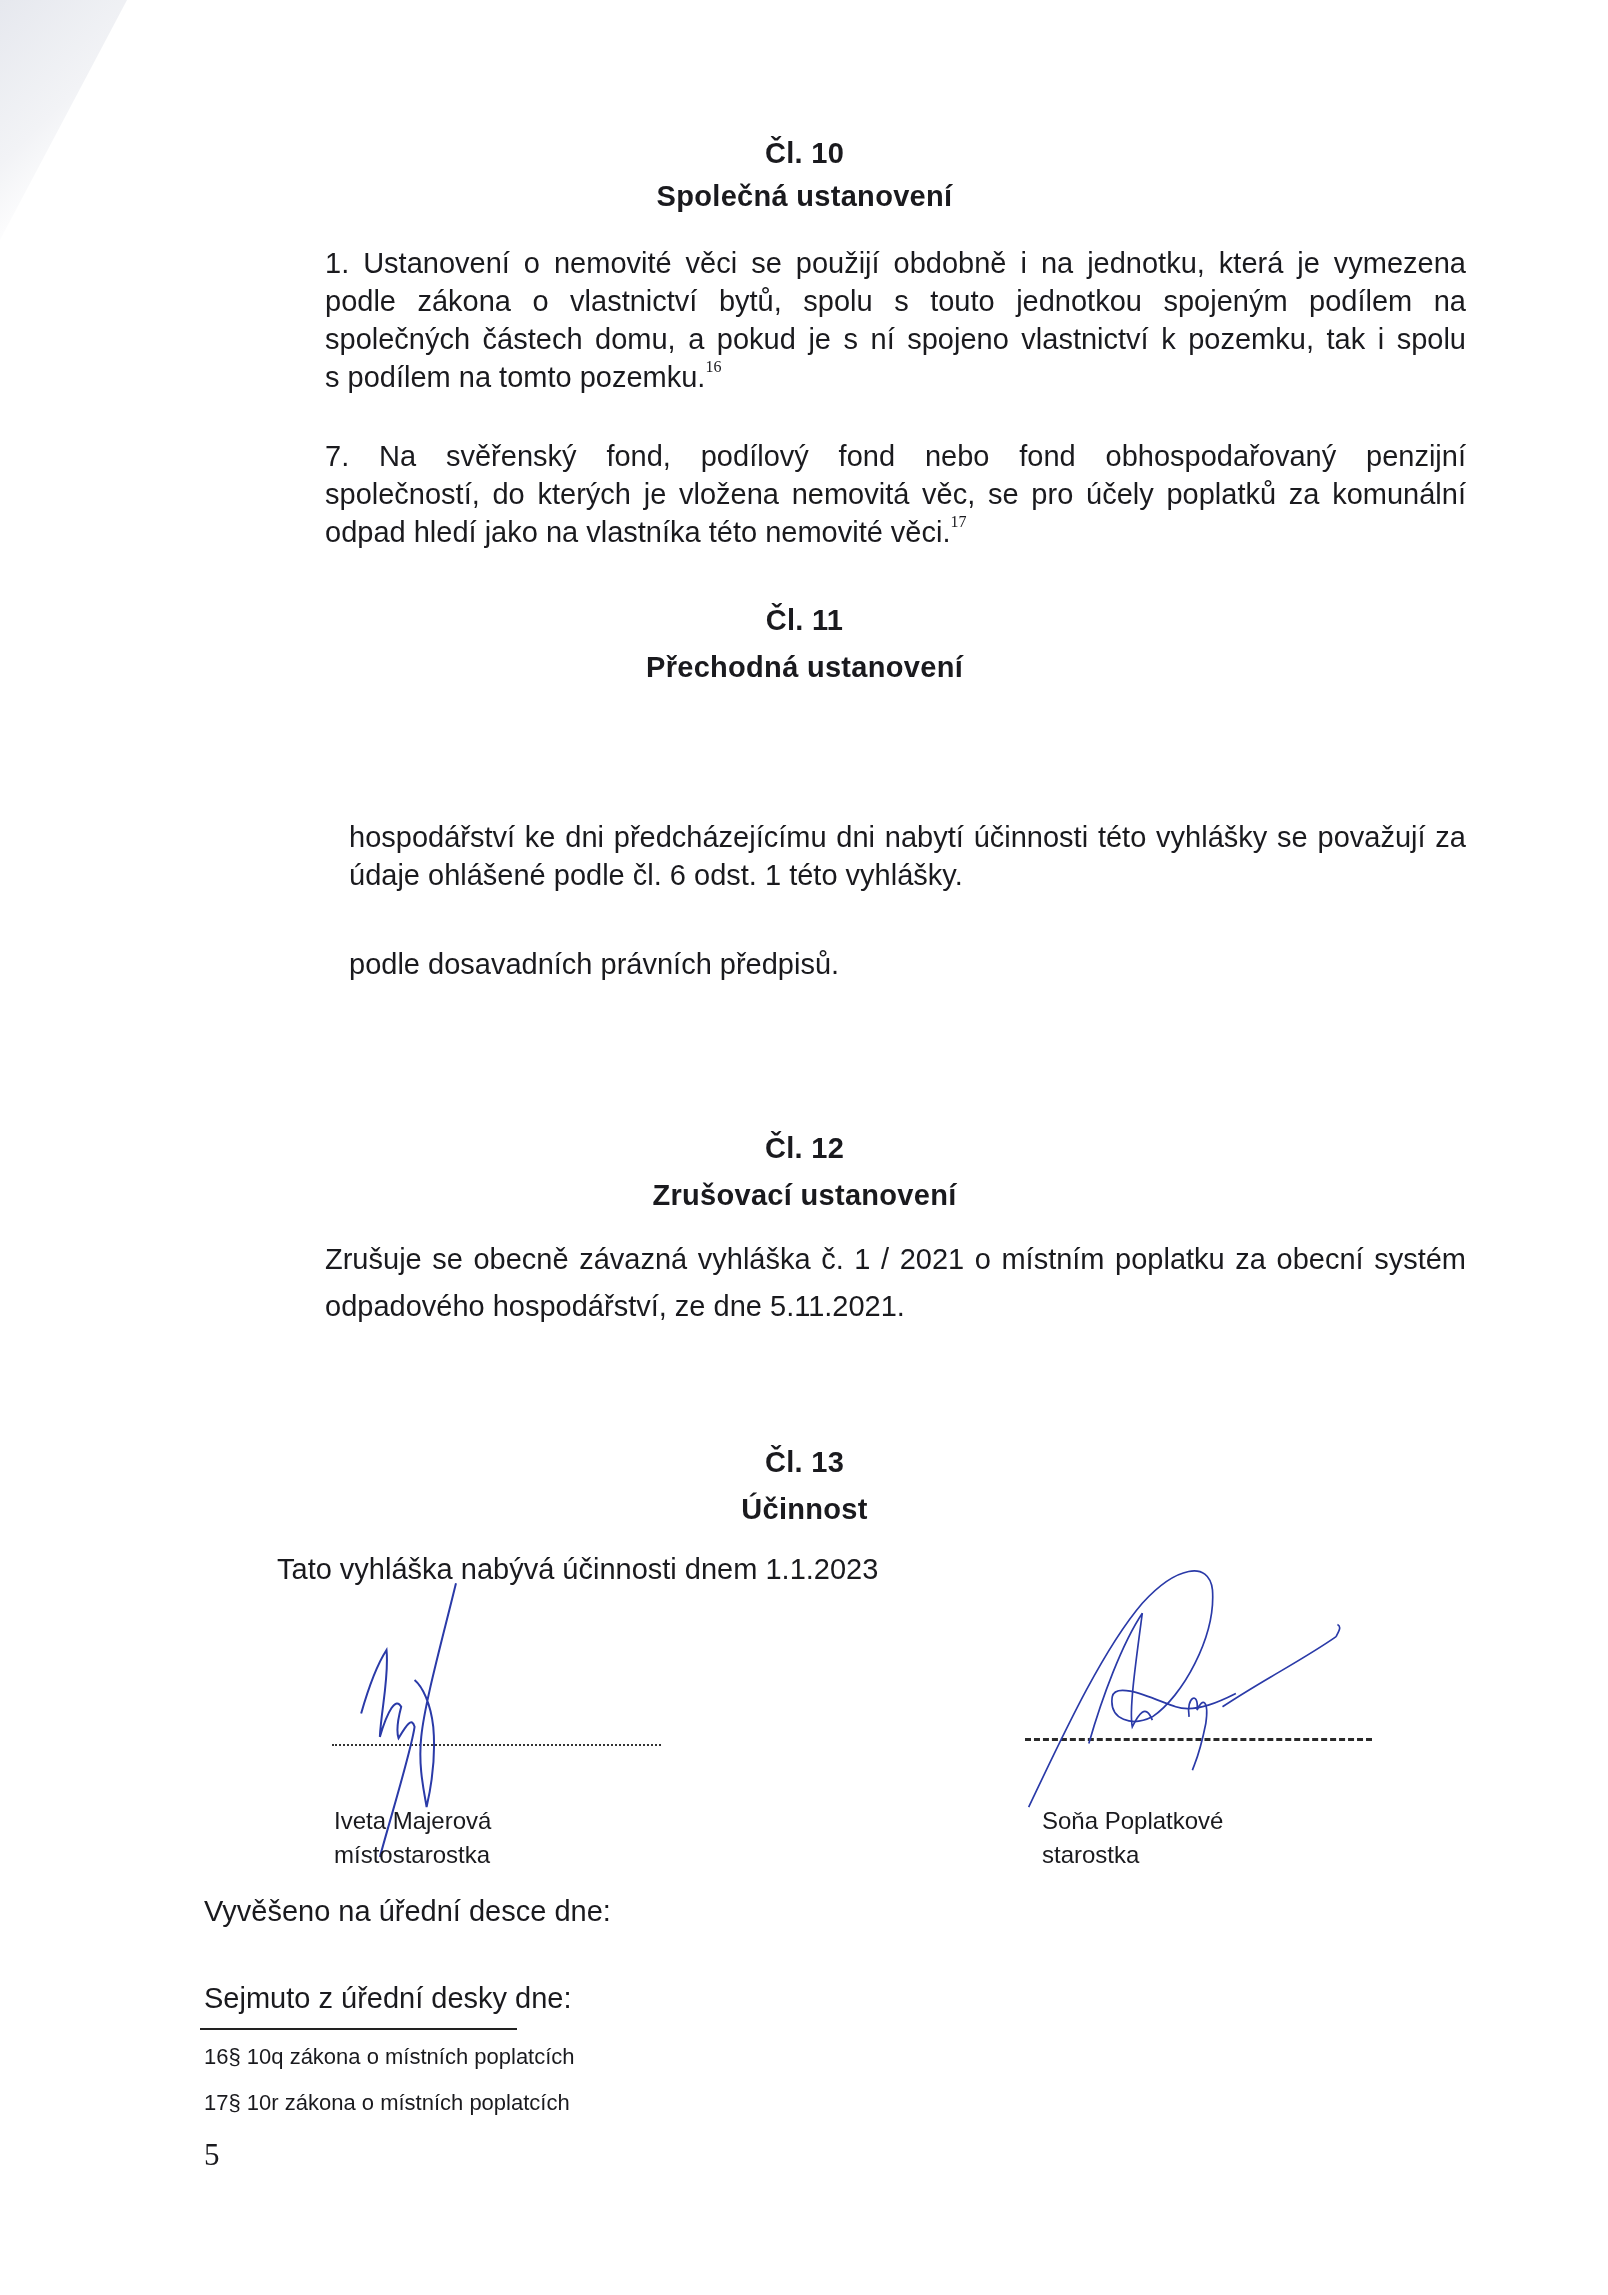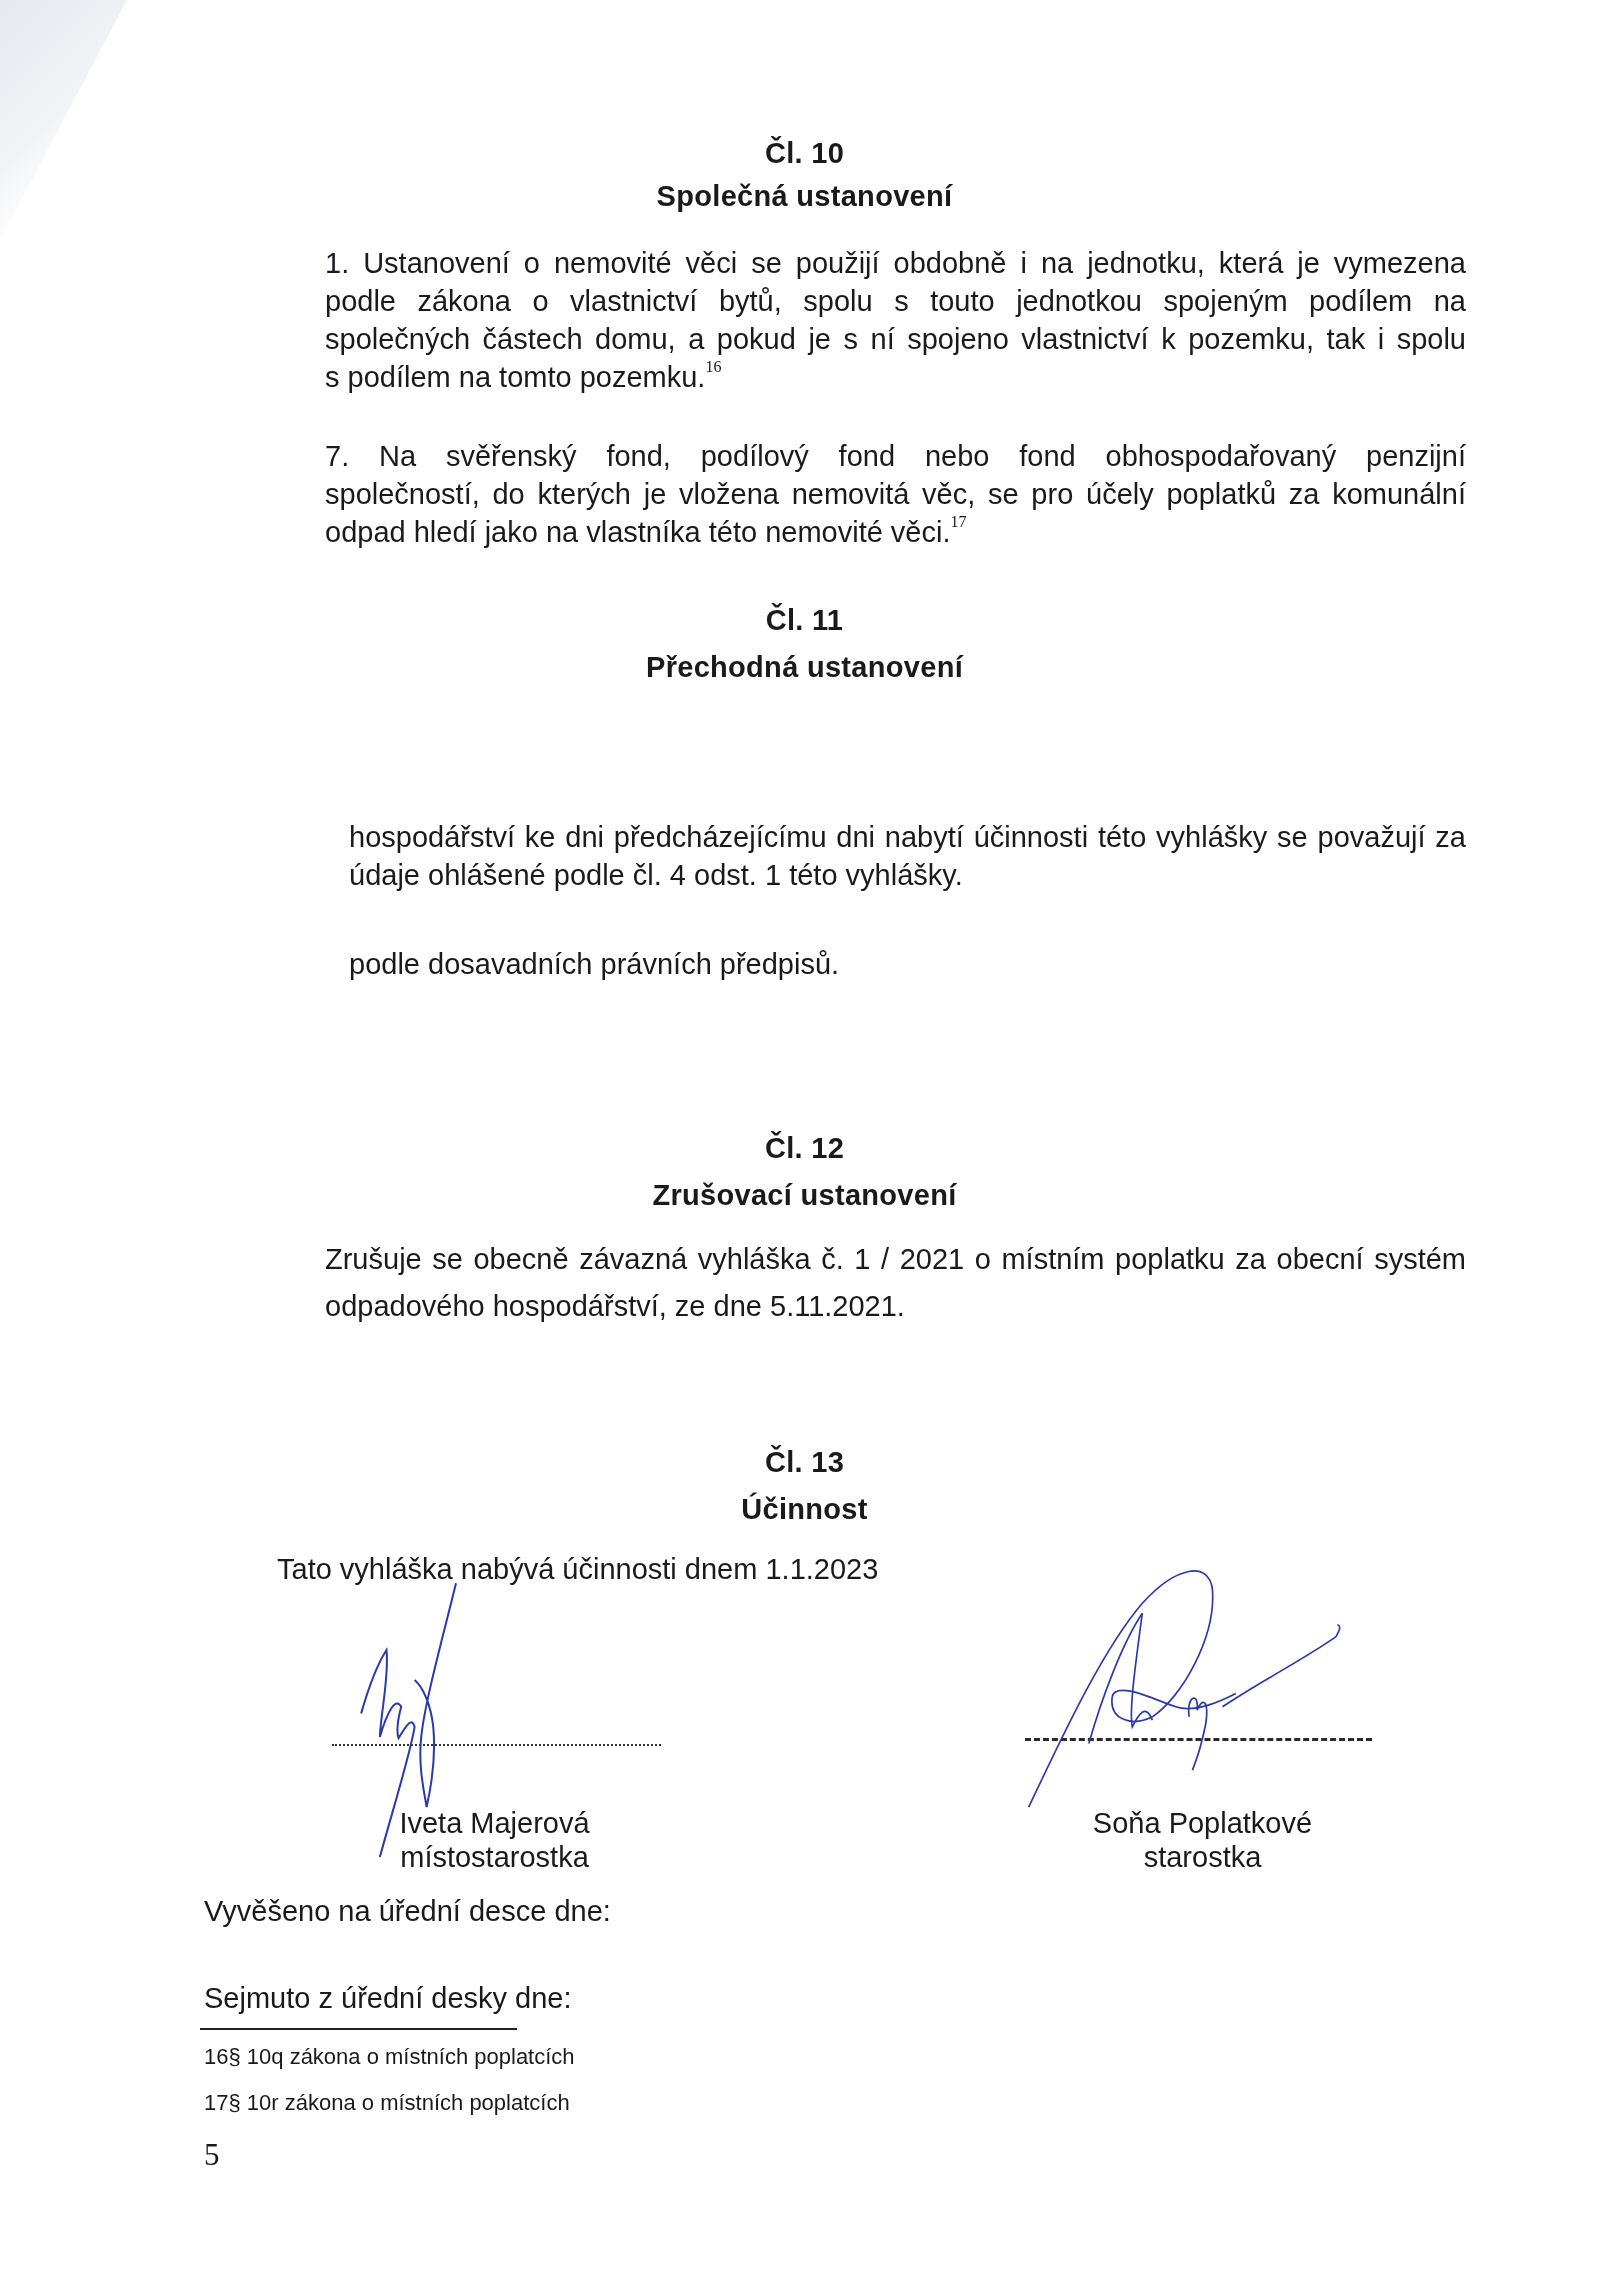--- a/index.html
+++ b/index.html
@@ -16,21 +16,21 @@
   .heading {
     position: absolute; left: 0; width: 1609px; text-align: center;
     font-weight: bold; font-size: 29px; letter-spacing: 0.3px;
   }
   .p {
     position: absolute; font-size: 29px; line-height: 38px; text-align: justify;
   }
   .p .line { display: block; text-align: justify; text-align-last: justify; white-space: nowrap; margin-left: 48px; }
   .p .line.last { text-align-last: left; }
   sup { font-family: "Liberation Serif", serif; font-size: 16px; vertical-align: 14.7px; line-height: 0; }
-  .name { position: absolute; font-size: 29px; text-align: center; }
+  .name { position: absolute; font-size: 24px; }
   .plain { position: absolute; font-size: 29px; }
   .dotline { position: absolute; border-bottom: 2.7px dotted #333; }
   .dashline { position: absolute; border-bottom: 3.3px dashed #2a2a2a; }
   .fn-rule { position: absolute; left: 200px; top: 2028px; width: 317px; border-top: 2px solid #222; }
   .fn { position: absolute; left: 204px; font-size: 22px; }
   .pagenum { position: absolute; left: 204px; top: 2137px; font-family: "Liberation Serif", serif; font-size: 31px; }
   svg.sig { position: absolute; overflow: visible; }
 </style>
 </head>
 <body>
@@ -51,21 +51,21 @@
   <span class="line">7. Na svěřenský fond, podílový fond nebo fond obhospodařovaný penzijní</span>
   <span class="line">společností, do kterých je vložena nemovitá věc, se pro účely poplatků za komunální</span>
   <span class="line last"><span>odpad hledí jako na vlastníka této nemovité věci.</span><sup>17</sup></span>
 </div>
 
 <div class="heading" style="top:604px;">Čl. 11</div>
 <div class="heading" style="top:651px;">Přechodná ustanovení</div>
 
 <div class="p" style="left:301px; top:818px; width:1165px;">
   <span class="line">hospodářství ke dni předcházejícímu dni nabytí účinnosti této vyhlášky se považují za</span>
-  <span class="line last">údaje ohlášené podle čl. 4 odst. 1 této vyhlášky.</span>
+  <span class="line last">údaje ohlášené podle čl. 6 odst. 1 této vyhlášky.</span>
 </div>
 
 <div class="p" style="left:301px; top:945px; width:1165px;">
   <span class="line last">podle dosavadních právních předpisů.</span>
 </div>
 
 <div class="heading" style="top:1132px;">Čl. 12</div>
 <div class="heading" style="top:1179px;">Zrušovací ustanovení</div>
 
 <div class="p" style="left:277px; top:1236px; width:1189px; line-height:47px;">

